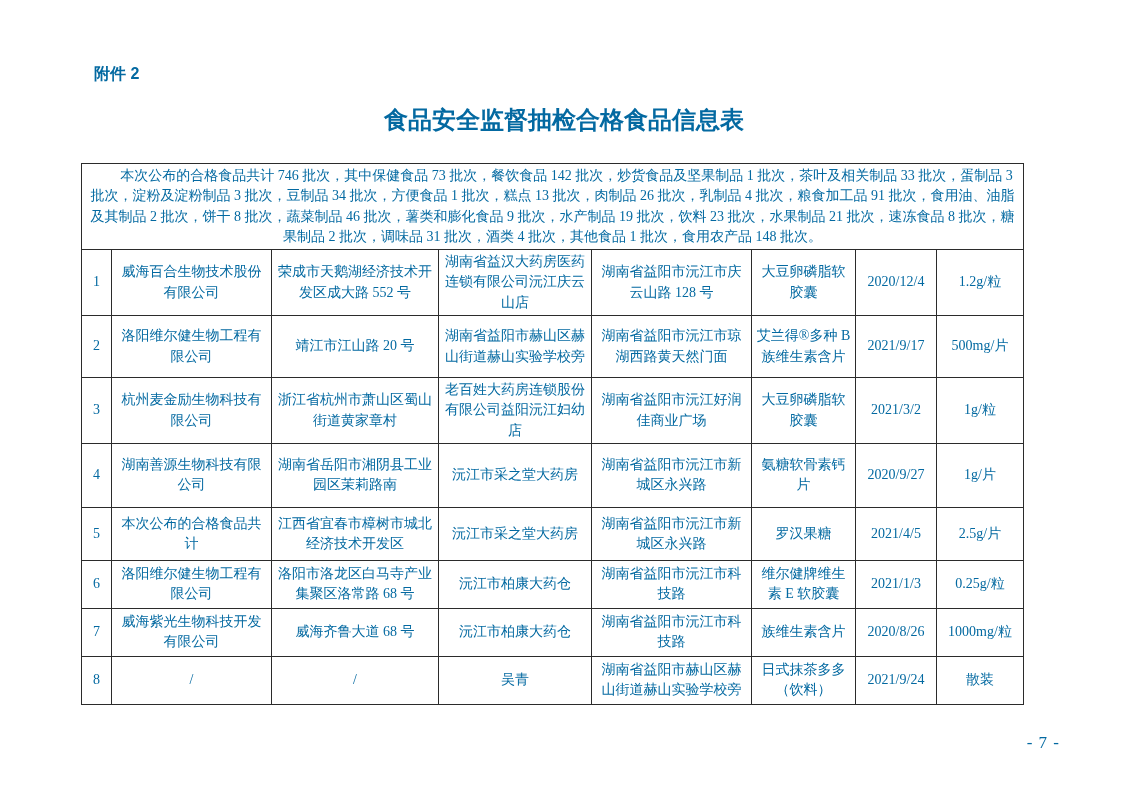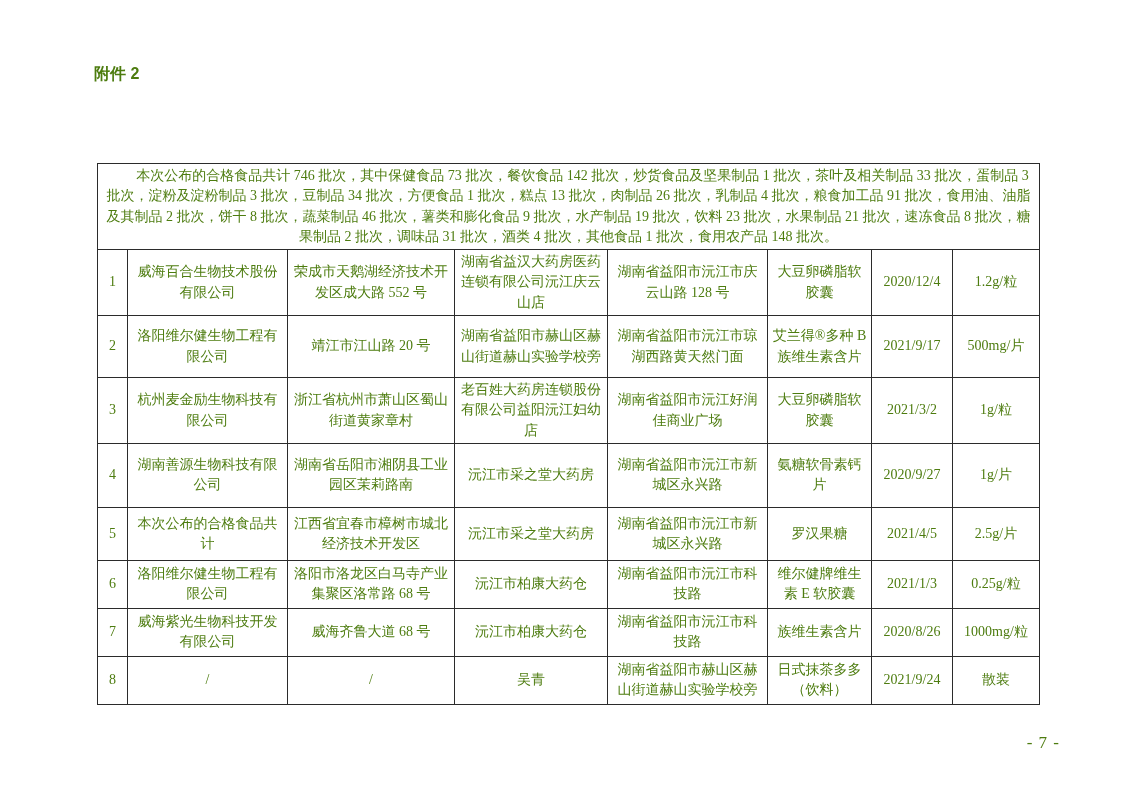--- a/index.html
+++ b/index.html
@@ -1,37 +1,37 @@
 <!DOCTYPE html>
 <html><head>
 <meta charset="utf-8">
 <style>
   html,body{margin:0;padding:0;background:#ffffff;}
   .page{
     position:relative;
     width:1122px;height:793px;
     background:#ffffff;
-    color:#4d7c0f;
+    color:#0369a1;
     font-family:"Liberation Serif","DejaVu Serif",serif;
     overflow:hidden;
   }
   .attachment{
     position:absolute;left:94px;top:64px;
     font-size:16px;
     font-family:"Liberation Sans","DejaVu Sans",sans-serif;
     font-weight:600;
   }
   .doc-title{
     position:absolute;left:93px;top:104px;width:942px;
     margin:0;text-align:center;
     font-size:24px;font-weight:bold;
     font-family:"Liberation Serif","DejaVu Serif",serif;
   }
   table.main{
-    position:absolute;left:97px;top:163px;width:942px;
+    position:absolute;left:81px;top:163px;width:942px;
     border-collapse:collapse;table-layout:fixed;
   }
   table.main td, table.main th{
     border:1px solid #2b2b2b;
     text-align:center;vertical-align:middle;
     font-size:14px;line-height:1.45;
     padding:2px 3px;
     word-break:break-all;
     font-weight:normal;
   }
@@ -54,20 +54,21 @@
     letter-spacing:1px;
   }
 </style>
 </head>
 <body>
 
 <div class="page">
 
   <div class="attachment">附件 2</div>
 
+  <h1 class="doc-title">食品安全监督抽检合格食品信息表</h1>
 
   <table class="main">
     <colgroup>
       <col style="width:30px">
         <col style="width:160px">
         <col style="width:167px">
         <col style="width:153px">
       <col style="width:160px">
         <col style="width:104px">
         <col style="width:81px">

